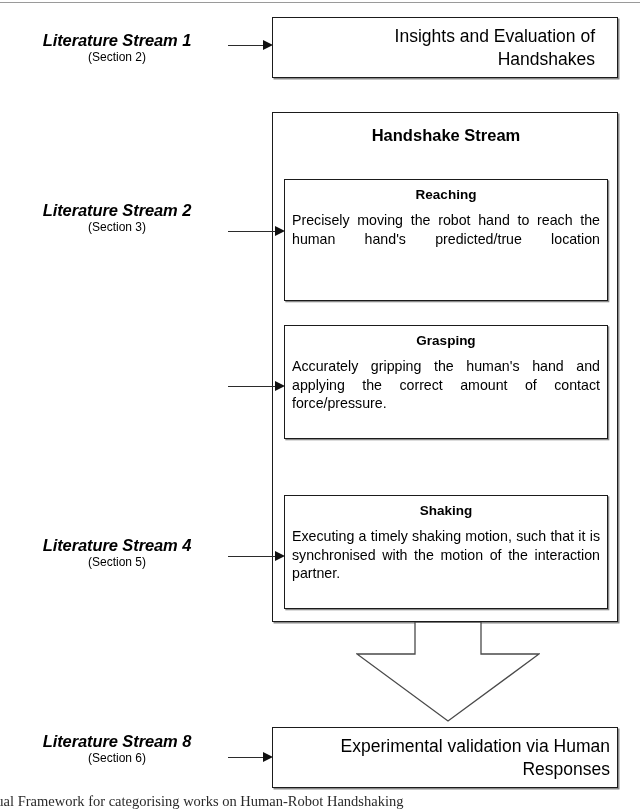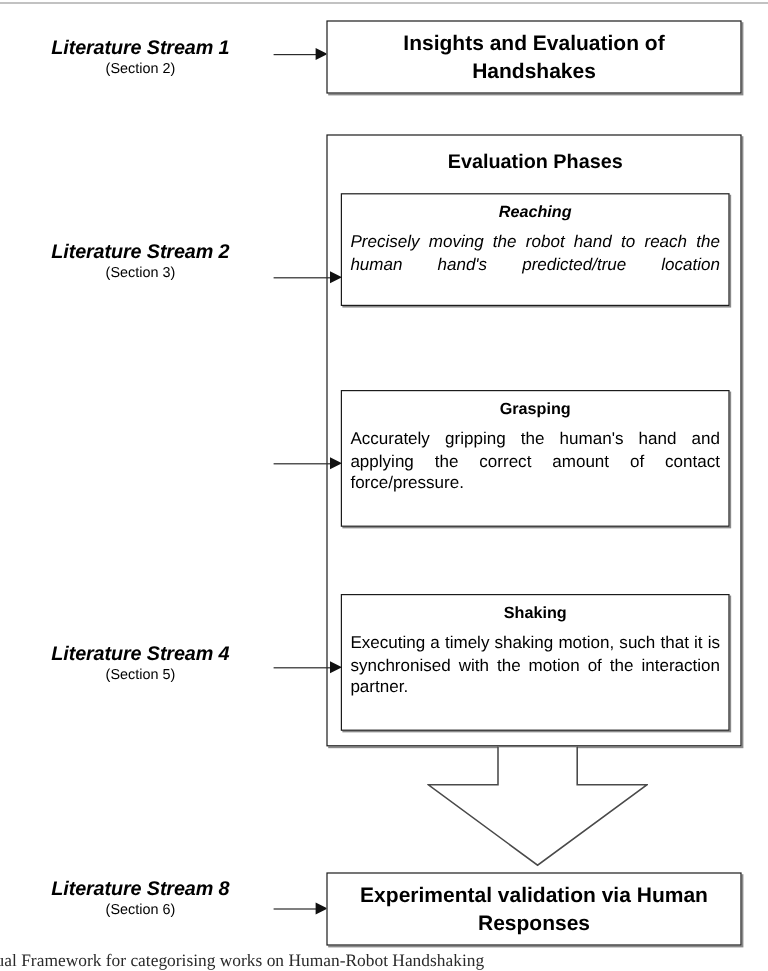--- a/index.html
+++ b/index.html
@@ -78,23 +78,23 @@
 
   
   .box {
     position: absolute;
     background: #ffffff;
     border: 1.6px solid #1b1b1b;
     box-sizing: border-box;
     box-shadow: 1.5px 1.5px 0 0 #8a8a8a;
   }
   .box-title-big {
-    font-weight: bold;
+    font-weight: normal;
     font-size: 17.5px;
-    text-align: center;
+    text-align: right;
     line-height: 1.28;
   }
 
   #box-insights {
     left: 272px;
     top: 17px;
     width: 346px;
     height: 61px;
     display: flex;
     align-items: center;
@@ -139,21 +139,21 @@
     font-size: 14.2px;
     line-height: 1.32;
     padding: 0 7px 8px 7px;
   }
   .phase-body::after {
     content: "";
     display: inline-block;
     width: 100%;
   }
 
-  #phase-reaching { top: 48px;  height: 94px; font-style: italic; }
+  #phase-reaching { top: 66px;  height: 122px; }
   #phase-grasping { top: 212px; height: 114px; }
   #phase-shaking  { top: 382px; height: 114px; }
 
   
   #big-arrow {
     position: absolute;
     left: 356px;
     top: 622px;
     width: 184px;
     height: 100px;
@@ -197,21 +197,21 @@
   <div class="h-arrow" style="left:228px; top:40px; width:46px;">
     <div class="shaft" style="width:36px;"></div>
     <div class="head" style="left:35px;"></div>
   </div>
 
   <div class="box" id="box-insights">
     <div class="box-title-big">Insights and Evaluation of Handshakes</div>
   </div>
 
   <div class="box" id="box-phases">
-    <div id="phases-heading">Evaluation Phases</div>
+    <div id="phases-heading">Handshake Stream</div>
 
     <div class="phase-box" id="phase-reaching">
       <div class="phase-heading">Reaching</div>
       <div class="phase-body">Precisely moving the robot hand to reach the human hand's predicted/true location</div>
     </div>
 
     <div class="phase-box" id="phase-grasping">
       <div class="phase-heading">Grasping</div>
       <div class="phase-body">Accurately gripping the human's hand and applying the correct amount of contact force/pressure.</div>
     </div>

